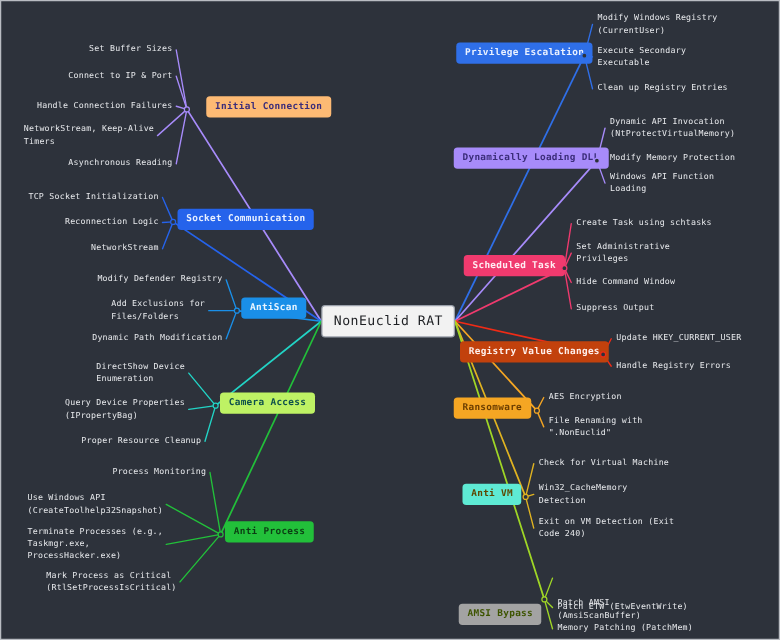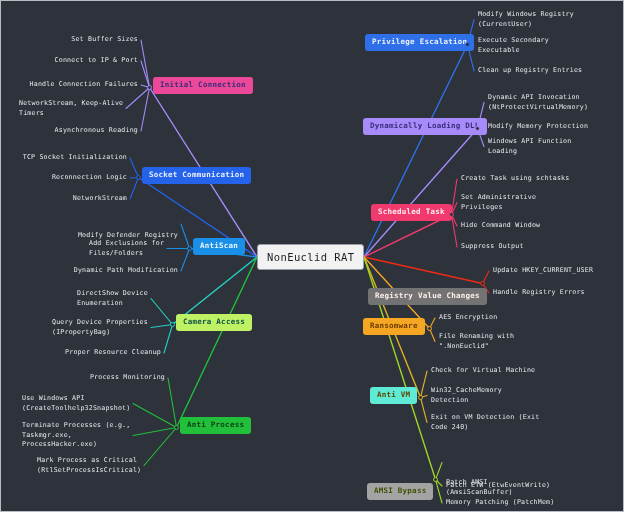--- a/index.html
+++ b/index.html
@@ -112,35 +112,35 @@
       <line x1="419.5" y1="396.5" x2="426" y2="370" stroke="#e0b321" stroke-width="1.1" stroke-linecap="round"></line>
       <line x1="419.5" y1="396.5" x2="426" y2="394.5" stroke="#e0b321" stroke-width="1.1" stroke-linecap="round"></line>
       <line x1="419.5" y1="396.5" x2="426" y2="421.5" stroke="#e0b321" stroke-width="1.1" stroke-linecap="round"></line>
       <line x1="363" y1="256" x2="434.5" y2="478.5" stroke="#9fd626" stroke-width="1.4" stroke-linecap="round"></line>
       <line x1="434.5" y1="478.5" x2="441" y2="461.5" stroke="#9fd626" stroke-width="1.1" stroke-linecap="round"></line>
       <line x1="434.5" y1="478.5" x2="441" y2="485" stroke="#9fd626" stroke-width="1.1" stroke-linecap="round"></line>
       <line x1="434.5" y1="478.5" x2="441" y2="502" stroke="#9fd626" stroke-width="1.1" stroke-linecap="round"></line>
     </svg>
   <div id="nodes">
       <div class="node root" style="left: 256px; top: 243px;">NonEuclid RAT</div>
-      <div class="node branch" style="left: 152px; top: 76px; background: #ec4899; color: rgb(59, 45, 122);">Initial Connection</div>
+      <div class="node branch" style="left: 164px; top: 76px; background: #fdba74; color: rgb(59, 45, 122);">Initial Connection</div>
       <div class="leaf" style="left: auto; top: 34px; right: 485px; text-align: right;">Set Buffer Sizes</div>
       <div class="leaf" style="left: auto; top: 55px; right: 485px; text-align: right;">Connect to IP &amp; Port</div>
       <div class="leaf" style="left: auto; top: 79px; right: 485px; text-align: right;">Handle Connection Failures</div>
       <div class="leaf" style="left: 18px; top: 98px;">NetworkStream, Keep-Alive
 Timers</div>
       <div class="leaf" style="left: auto; top: 125px; right: 485px; text-align: right;">Asynchronous Reading</div>
       <div class="hub" style="left: 146px; top: 84px; border: 1.3px solid rgb(167, 139, 250);"></div>
       <div class="node branch" style="left: 141px; top: 166px; background: rgb(37, 99, 235); color: rgb(232, 240, 255);">Socket Communication</div>
       <div class="leaf" style="left: auto; top: 152px; right: 496px; text-align: right;">TCP Socket Initialization</div>
       <div class="leaf" style="left: auto; top: 172px; right: 496px; text-align: right;">Reconnection Logic</div>
       <div class="leaf" style="left: auto; top: 193px; right: 496px; text-align: right;">NetworkStream</div>
       <div class="hub" style="left: 135px; top: 174px; border: 1.3px solid rgb(37, 99, 235);"></div>
       <div class="node branch" style="left: 192px; top: 237px; background: rgb(26, 143, 232); color: rgb(234, 246, 255);">AntiScan</div>
-      <div class="leaf" style="left: auto; top: 218px; right: 445px; text-align: right; margin-top: 12px;">Modify Defender Registry</div>
+      <div class="leaf" style="left: auto; top: 218px; right: 445px; text-align: right;">Modify Defender Registry</div>
       <div class="leaf" style="left: 88px; top: 238px;">Add Exclusions for
 Files/Folders</div>
       <div class="leaf" style="left: auto; top: 265px; right: 445px; text-align: right;">Dynamic Path Modification</div>
       <div class="hub" style="left: 186px; top: 245px; border: 1.3px solid rgb(26, 143, 232);"></div>
       <div class="node branch" style="left: 175px; top: 313px; background: #bef264; color: rgb(13, 79, 76);">Camera Access</div>
       <div class="leaf" style="left: 76px; top: 288px;">DirectShow Device
 Enumeration</div>
       <div class="leaf" style="left: 51px; top: 317px;">Query Device Properties
 (IPropertyBag)</div>
       <div class="leaf" style="left: auto; top: 347px; right: 462px; text-align: right;">Proper Resource Cleanup</div>
@@ -169,21 +169,21 @@
       <div class="leaf" style="left: 487px; top: 136px;">Windows API Function
 Loading</div>
       <div class="hub" style="left: 474px; top: 125px; border: 1.3px solid rgb(167, 139, 250);"></div>
       <div class="node branch" style="left: 370px; top: 203px; background: rgb(240, 58, 110); color: rgb(255, 238, 243);">Scheduled Task</div>
       <div class="leaf" style="left: 460px; top: 173px;">Create Task using schtasks</div>
       <div class="leaf" style="left: 460px; top: 192px;">Set Administrative
 Privileges</div>
       <div class="leaf" style="left: 460px; top: 220px;">Hide Command Window</div>
       <div class="leaf" style="left: 460px; top: 241px;">Suppress Output</div>
       <div class="hub" style="left: 448px; top: 211px; border: 1.3px solid rgb(240, 58, 110);"></div>
-      <div class="node branch" style="left: 367px; top: 287px; background: #737373; color: rgb(255, 240, 236);">Registry Value Changes</div>
+      <div class="node branch" style="left: 367px; top: 272px; background: #c2410c; color: rgb(255, 240, 236);">Registry Value Changes</div>
       <div class="leaf" style="left: 492px; top: 265px;">Update HKEY_CURRENT_USER</div>
       <div class="leaf" style="left: 492px; top: 287px;">Handle Registry Errors</div>
       <div class="hub" style="left: 479px; top: 280px; border: 1.3px solid rgb(239, 43, 22);"></div>
       <div class="node branch" style="left: 362px; top: 317px; background: rgb(245, 166, 35); color: rgb(107, 61, 0);">Ransomware</div>
       <div class="leaf" style="left: 438px; top: 312px;">AES Encryption</div>
       <div class="leaf" style="left: 438px; top: 331px;">File Renaming with
 ".NonEuclid"</div>
       <div class="hub" style="left: 426px; top: 325px; border: 1.3px solid rgb(245, 166, 35);"></div>
       <div class="node branch" style="left: 369px; top: 386px; background: #5eead4; color: rgb(94, 70, 0);">Anti VM</div>
       <div class="leaf" style="left: 430px; top: 365px;">Check for Virtual Machine</div>

